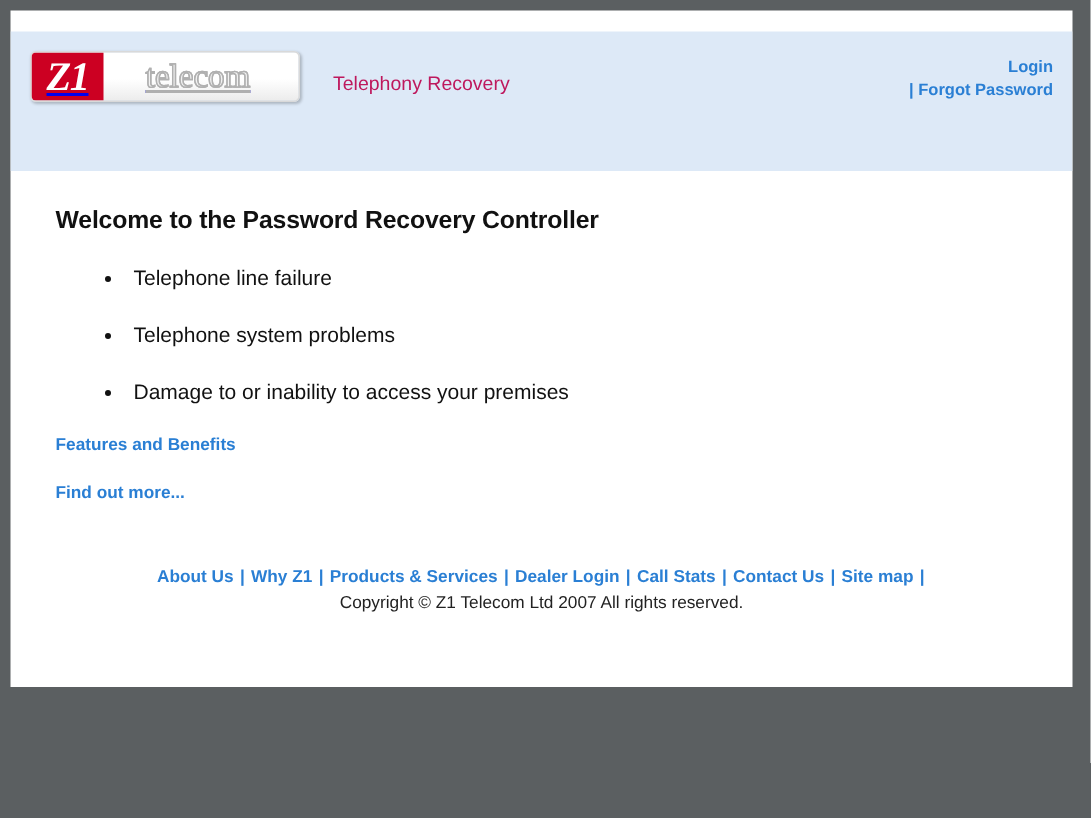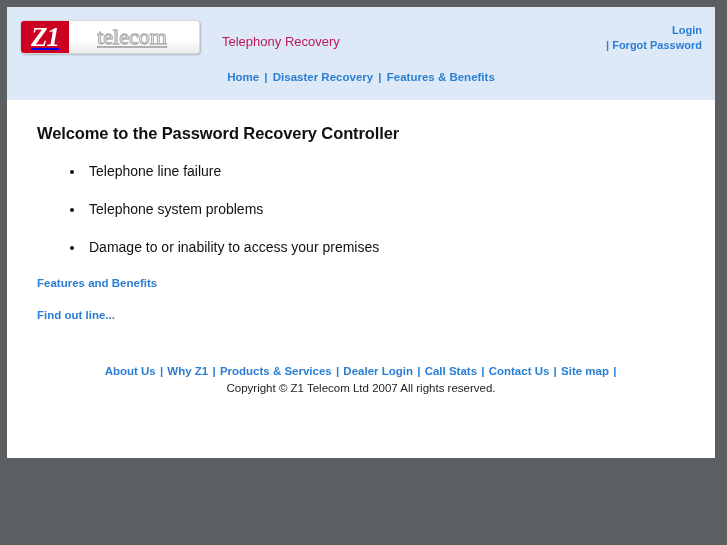--- a/index.html
+++ b/index.html
@@ -25,23 +25,24 @@
   }
 
   
   .header-band {
     background: #dde9f7;
     height: 93px;
     position: relative;
   }
   .header-top {
     display: flex;
-    align-items: center;
+    align-items: flex-end;
     justify-content: space-between;
     padding: 13px 13px 0 13px;
+    margin-top: 14px;
   }
   .brand-block {
     display: flex;
     align-items: center;
   }
   .logo {
     display: flex;
     align-items: stretch;
     height: 34px;
     width: 180px;
@@ -209,43 +210,36 @@
           <a href="#">Login</a>
         </div>
         <div>
           <span class="sep">|</span>
           <a href="#">Forgot Password</a>
         </div>
       </div>
 
     </div>
 
-    <div class="main-nav">
-      <a href="#">Home</a>
-      <span class="sep">|</span>
-      <a href="#">Disaster Recovery</a>
-      <span class="sep">|</span>
-      <a href="#">Features &amp; Benefits</a>
-    </div>
 
   </div>
 
   <div class="content">
 
     <h1 class="page-title">Welcome to the Password Recovery Controller</h1>
 
 
     <ul class="bullets">
       <li>Telephone line failure</li>
       <li>Telephone system problems</li>
       <li>Damage to or inability to access your premises</li>
     </ul>
 
     <a class="inline-link" href="#">Features and Benefits</a>
-    <a class="inline-link" href="#">Find out line...</a>
+    <a class="inline-link" href="#">Find out more...</a>
 
     <div class="footer">
 
       <div class="footer-row">
         <a href="#">About Us</a>
         <span class="sep">|</span>
         <a href="#">Why Z1</a>
         <span class="sep">|</span>
         <a href="#">Products &amp; Services</a>
         <span class="sep">|</span>

